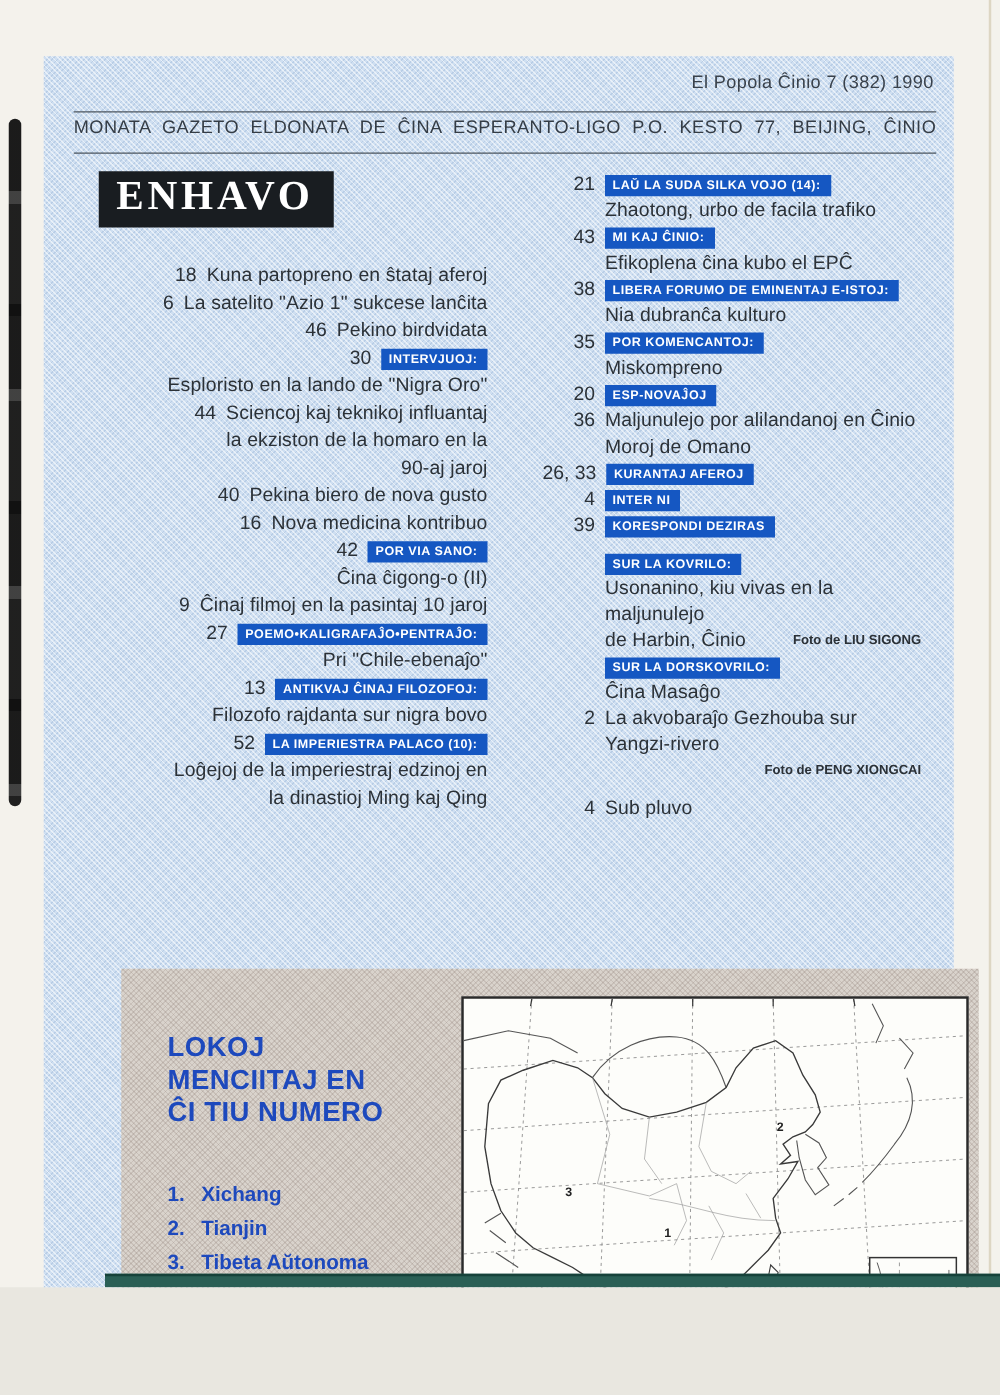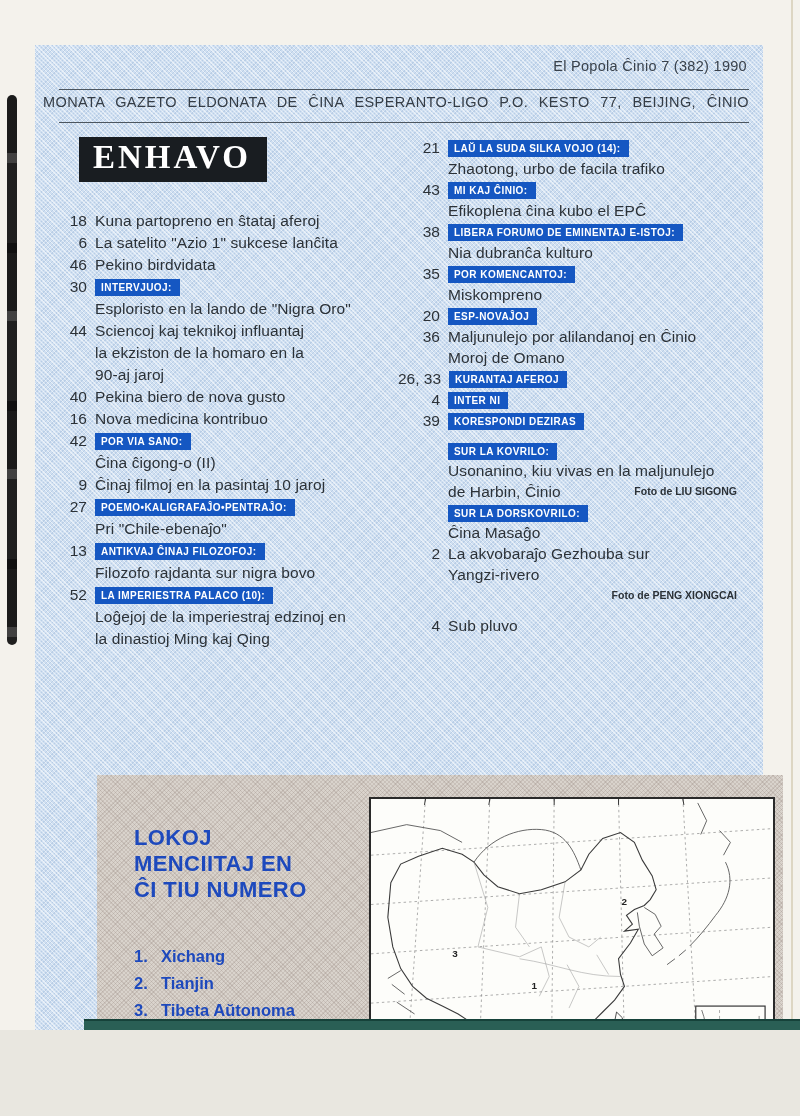--- a/index.html
+++ b/index.html
@@ -15,33 +15,33 @@
   
   .panel{position:absolute; left:35px; top:45px; width:728px; height:1013px; background-color:#cfdff1;
     background-image:
       repeating-linear-gradient(45deg, rgba(255,255,255,.55) 0 1px, transparent 1px 3px),
       repeating-linear-gradient(-45deg, rgba(96,136,186,.20) 0 1px, transparent 1px 3px);}
 
   .issue-line{position:absolute; top:13px; right:16px; font-size:14.5px; color:#39414b; letter-spacing:.3px;}
   .rule{position:absolute; left:24px; right:14px; height:0; border-top:1.4px solid #4c565f;}
   .rule.r1{top:44px;}
   .rule.r2{top:77px;}
-  .masthead{position:absolute; top:49px; left:8px; right:14px; font-size:14.5px; color:#343c45;
+  .masthead{position:absolute; top:49px; left:24px; right:14px; font-size:14.5px; color:#343c45;
     letter-spacing:.4px; text-align:justify; text-align-last:justify; white-space:nowrap; display:block;}
 
   .enhavo{position:absolute; left:44px; top:92px; background:#191d21; color:#fff; font-weight:bold;
     font-size:33px; letter-spacing:3px; padding:2px 16px 6px 14px;font-family:Liberation Serif, serif;}
 
   
   .col{position:absolute; width:345px;}
   .col.left{left:10px; top:165px;}
   .col.right{left:363px; top:92px;}
   .row{display:flex; align-items:flex-start;}
-  .col.left .row{line-height:22px;}
-  .col.right .row{line-height:21px;}
+  .col.left .row{line-height:22px;justify-content:flex-end;}
+  .col.right .row{line-height:21px;margin-left:36px;}
   .num{min-width:42px; flex:none; text-align:right; margin-right:8px; font-size:15.5px; color:#2b3137; white-space:nowrap;}
   .title{font-size:15.5px; color:#2b3137; letter-spacing:.1px;}
   .badge{display:inline-block; background:#1557c2; color:#fff; font-weight:bold; font-size:10px;
     letter-spacing:.45px; line-height:13px; padding:2px 8px 2px 6px; margin-top:3px; white-space:nowrap;}
   .credit{margin-left:auto; font-size:10.5px; font-weight:bold; color:#2b3137; padding-right:6px; white-space:nowrap;}
   .gap{margin-top:9px;}
 
   
   .places-box{position:absolute; left:62px; top:730px; width:686px; height:318px; background-color:#d9d3cc;
     background-image:

